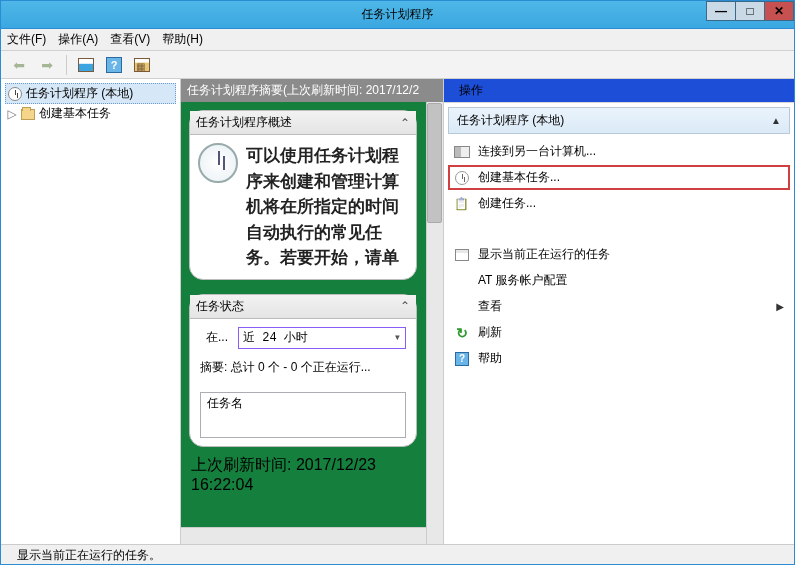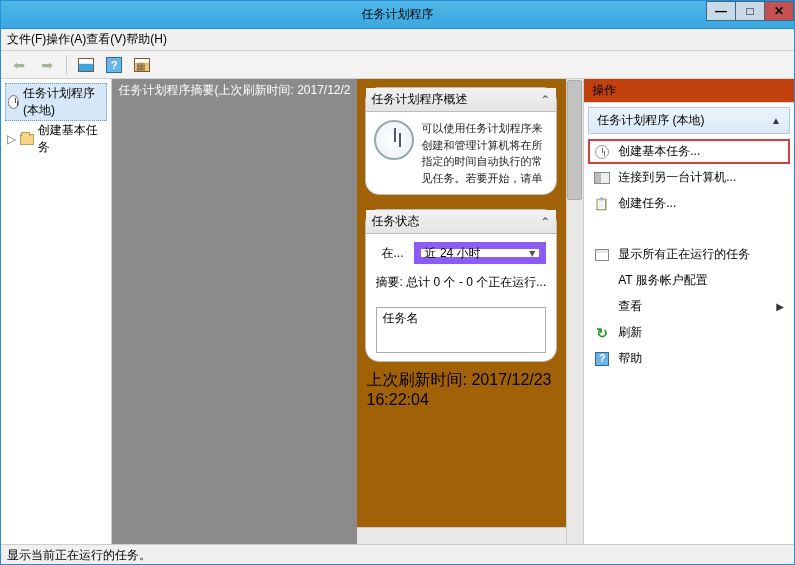--- a/index.html
+++ b/index.html
@@ -41,20 +41,21 @@
 .win-max { background: #c9d9e6; }
 .win-close { background: #c75050; color: #000; }
 
 .menubar {
   height: 22px;
   background: #f0f0f0;
   border-bottom: 1px solid #d0d0d0;
   display: flex;
   align-items: center;
   padding: 0 6px;
+  gap: 12px;
 }
 .menubar span { cursor: default; }
 
 .toolbar {
   height: 28px;
   background: #f3f3f3;
   border-bottom: 1px solid #d0d0d0;
   display: flex;
   align-items: center;
   padding: 0 6px;
@@ -87,23 +88,24 @@
 .tree-row { display: flex; align-items: center; gap: 4px; padding: 1px 2px; }
 .tree-row.selected { background: #d6e8f7; border: 1px dotted #6a9ad0; }
 .icon-clock { width: 14px; height: 14px; border: 1px solid #888; border-radius: 50%; background: #fff; position: relative; }
 .icon-clock::after { content:""; position:absolute; left:6px; top:2px; width:1px; height:5px; background:#444; box-shadow: 2px 3px 0 #444; }
 .icon-folder { width: 14px; height: 11px; background: #f5d58a; border: 1px solid #bfa050; margin-top: 1px; position: relative; }
 .icon-folder::before { content:""; position:absolute; top:-3px; left:0; width:7px; height:3px; background:#f5d58a; border:1px solid #bfa050; border-bottom:none; }
 .tree-expand { width: 10px; text-align: center; color: #777; cursor: default;}
 
 .mid-pane {
   flex: 1;
-  background: #a16207;
+  background: #15803d;
   position: relative;
   display: flex;
+  flex-direction: column;
   border-right: 1px solid #ccc;
 }
 .mid-header {
   background: #8b8b8b;
   color: #fff;
   padding: 3px 6px;
   font-size: 12px;
   white-space: nowrap;
   overflow: hidden;
 }
@@ -126,41 +128,41 @@
   display: flex; align-items: center;
   background: linear-gradient(#f2f2f2,#e4e4e4);
   border-bottom: 1px solid #bcbcbc;
   padding: 3px 6px;
 }
 .group-header .gh-title { flex:1; }
 .group-header .collapse { color:#555; cursor:default; }
 .group-body { padding: 8px; display:flex; gap:8px; align-items:flex-start; }
 .clock-big { width: 40px; height:40px; border-radius:50%; border:2px solid #9aa; background:radial-gradient(#fff,#e8f0f5); position:relative; flex-shrink:0;}
 .clock-big::after{content:"";position:absolute;left:18px;top:6px;width:2px;height:14px;background:#557;transform-origin:bottom;box-shadow:5px 5px 0 #557;}
-.overview-text { font-size:11px; line-height:1.5; color:#222;}
+.overview-text { font-size:17px; line-height:1.5; color:#222;font-weight:bold;}
 
 .status-body { padding:8px 10px; font-size:12px;}
 .status-row { display:flex; align-items:center; gap:10px; margin-bottom:10px;}
 .status-row label { flex:0 0 28px; text-align:right;}
-.status-select { flex:1; height:22px; border:7px solid #8b5cf6; background:#fff; padding:2px 4px; display:flex; align-items:center; justify-content:space-between;}
+.status-select { flex:1; height:22px; border:1px solid #8b5cf6; background:#fff; padding:2px 4px; display:flex; align-items:center; justify-content:space-between;font-family:Liberation Mono, monospace;}
 .status-select::after{content:"▾"; color:#555;}
 .summary { margin-bottom:16px; white-space:nowrap; overflow:hidden; text-overflow:ellipsis; }
 .task-list { border:1px solid #abadb3; height:46px; background:#fff; padding:2px 6px;}
 .group-box.status { margin-bottom: 0; }
 
 .last-refresh { padding: 8px 0 6px 2px; font-size:16px; margin-right: 18px;}
 
 .right-pane {
   width: 350px;
   display:flex; flex-direction:column;
 }
 .right-header {
-  background:#c2410c;
+  background:#1d4ed8;
   border-bottom:1px solid #d6d6d6;
-  padding:3px 8px;
+  padding:3px 15px;
   font-size:12px;
 }
 .actions-title {
   background: linear-gradient(#eaf3fb,#dbeaf7);
   border:1px solid #b8c8d8;
   padding:4px 8px;
   display:flex; justify-content:space-between; align-items:center;
   margin:4px 4px 2px 4px;
 }
 .actions-title .up { font-size:10px; color:#333; }
@@ -181,21 +183,21 @@
 .icon-task::before{content:"📋";font-size:12px;filter:hue-rotate(40deg);}
 .icon-show{width:14px;height:12px;border:1px solid #888;background:linear-gradient(#e8e8e8 30%,#fff 30%);}
 .icon-enable{width:14px;height:12px;border:1px solid #888;background:linear-gradient(#f0e0a0 30%,#fff 30%);}
 .icon-refresh::before{content:"↻";color:#2a9a2a;font-size:14px;font-weight:bold;}
 .icon-help2{width:14px;height:14px;border:1px solid #2a6aa0;background:#6ab5e8;color:#fff;display:flex;align-items:center;justify-content:center;font-size:10px;font-weight:bold;}
 
 .statusbar {
   height: 20px;
   border-top: 1px solid #ccc;
   background: #f0f0f0;
-  padding: 2px 6px;
+  padding: 2px 16px;
   font-size: 12px;
 }
 </style>
 </head>
 <body>
 
 <div class="titlebar">
   <span class="title">任务计划程序</span>
   <div class="win-controls">
     <div class="win-btn win-min">—</div>
@@ -287,46 +289,46 @@
     </div>
   </div>
 
   <div class="right-pane">
     <div class="right-header">操作</div>
     <div class="actions-title">
       <span>任务计划程序 (本地)</span>
       <span class="up">▲</span>
     </div>
     <div class="action-list">
+      <div class="action-item">
+        <span class="ai-icon">
+            <span class="icon-connect"></span>
+          </span>
+        <span class="ai-text">连接到另一台计算机...</span>
+      </div>
       <div class="action-item highlighted">
         <span class="ai-icon">
             <span class="icon-basic"></span>
           </span>
         <span class="ai-text">创建基本任务...</span>
       </div>
       <div class="action-item">
         <span class="ai-icon">
-            <span class="icon-connect"></span>
-          </span>
-        <span class="ai-text">连接到另一台计算机...</span>
-      </div>
-      <div class="action-item">
-        <span class="ai-icon">
             <span class="icon-task"></span>
           </span>
         <span class="ai-text">创建任务...</span>
       </div>
       <div class="action-item">
         <span class="ai-icon"></span>
       </div>
       <div class="action-item">
         <span class="ai-icon">
             <span class="icon-show"></span>
           </span>
-        <span class="ai-text">显示所有正在运行的任务</span>
+        <span class="ai-text">显示当前正在运行的任务</span>
       </div>
       <div class="action-item">
         <span class="ai-icon"></span>
         <span class="ai-text">AT 服务帐户配置</span>
       </div>
       <div class="action-item">
         <span class="ai-icon"></span>
         <span class="ai-text">查看</span>
         <span class="ai-arrow">▶</span>
       </div>

